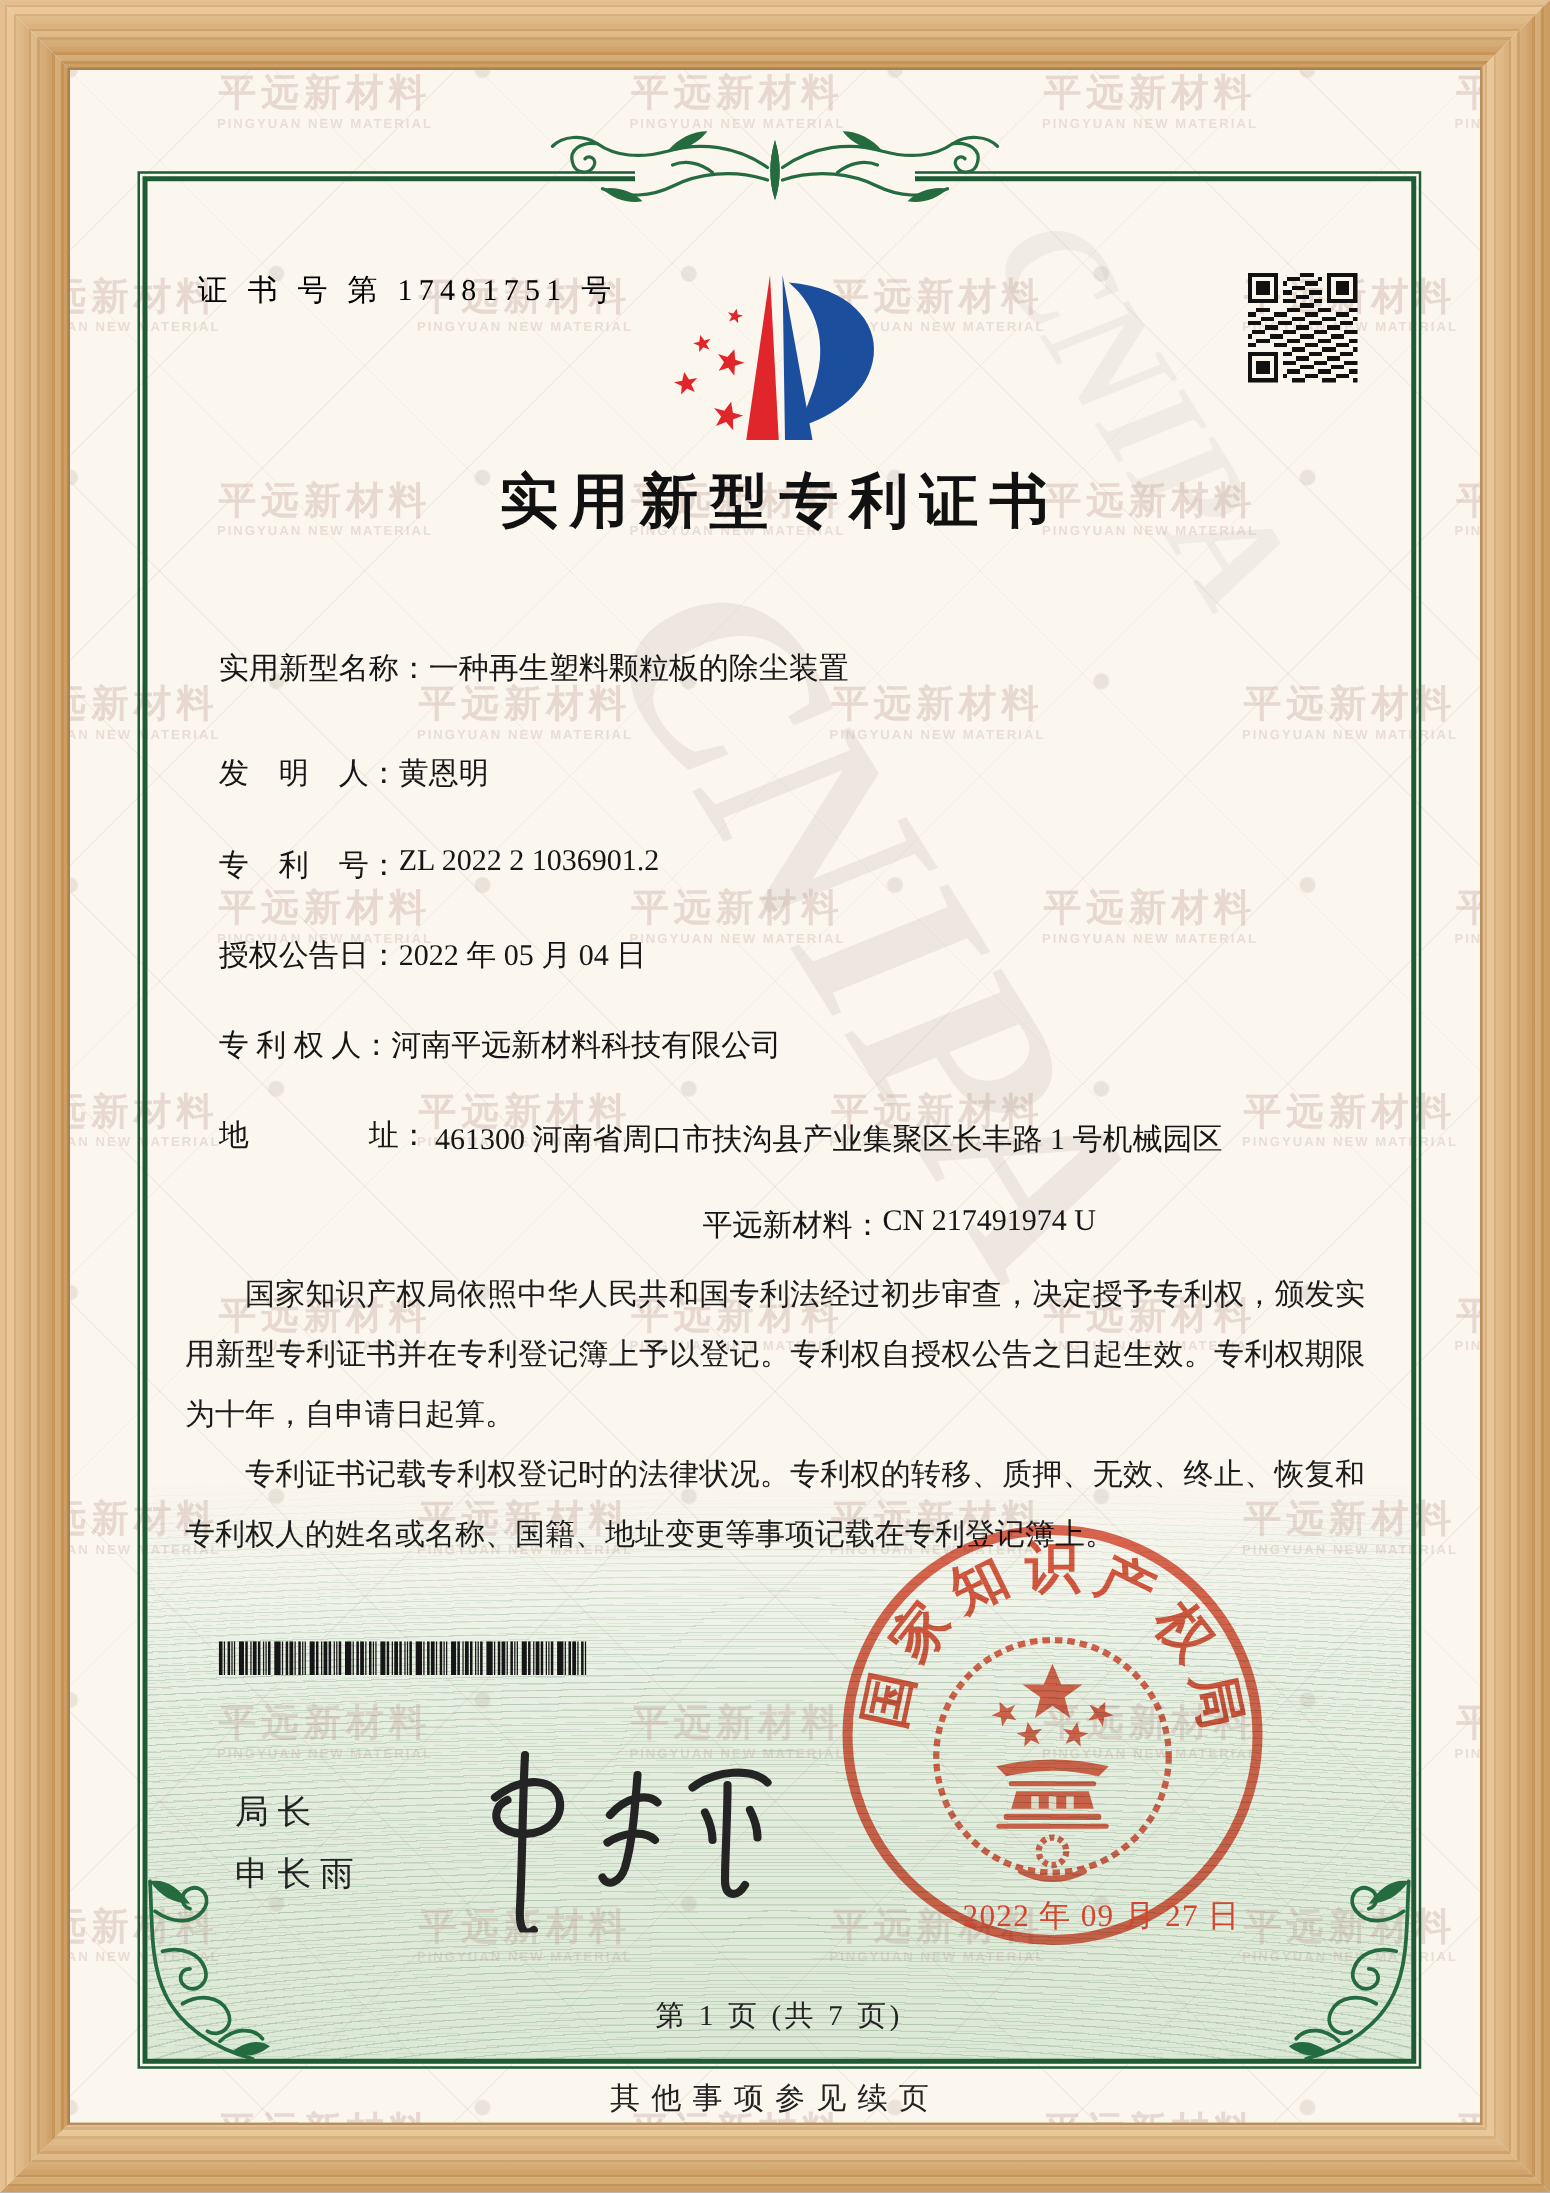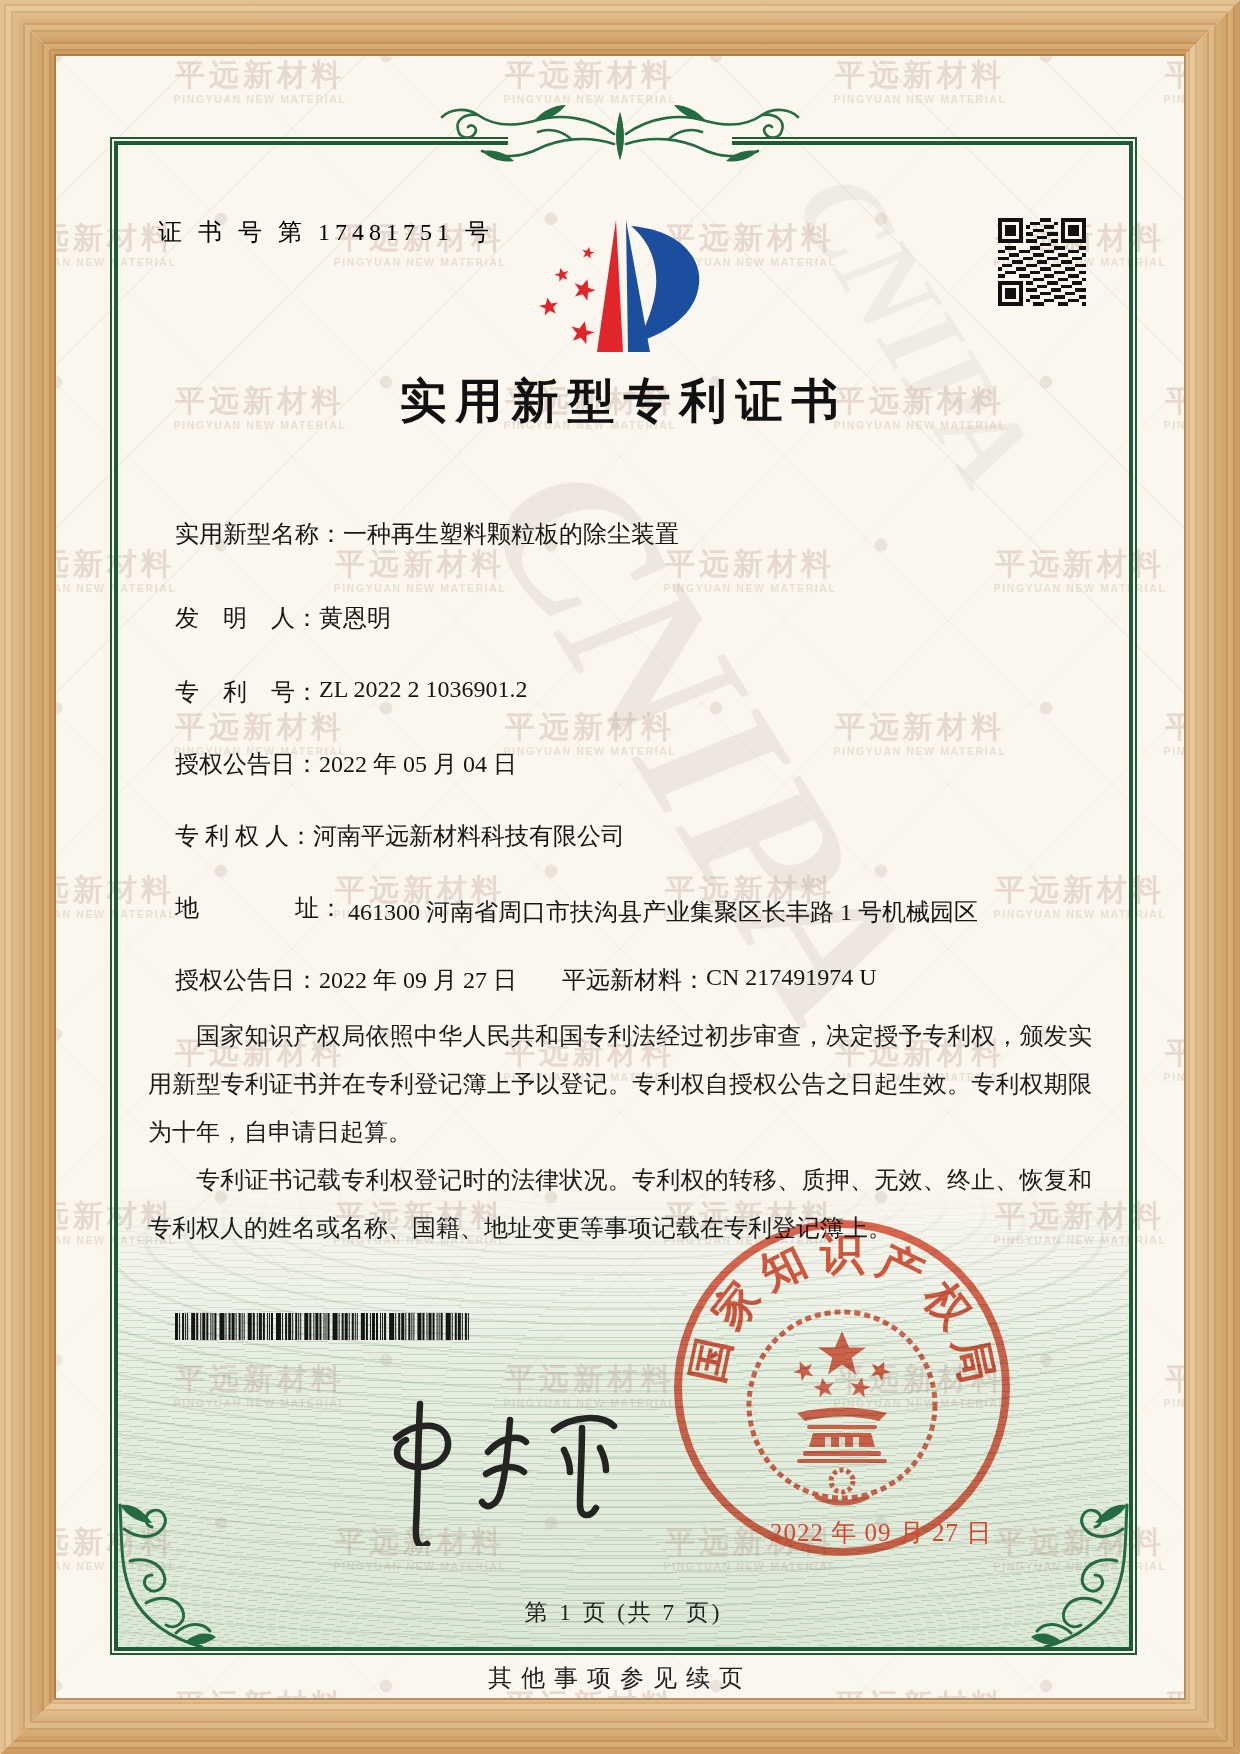--- a/index.html
+++ b/index.html
@@ -533,21 +533,20 @@
       </svg>
 
     <div class="abs title">实用新型专利证书</div>
 
     <div class="abs f-row" style="top:518px"><span>实用新型名称：</span><span class="f-val">一种再生塑料颗粒板的除尘装置</span></div>
     <div class="abs f-row" style="top:602px"><span>发　明　人：</span><span class="f-val">黄恩明</span></div>
     <div class="abs f-row" style="top:676px"><span>专　利　号：</span><span class="f-val">ZL 2022 2 1036901.2</span></div>
     <div class="abs f-row" style="top:748px"><span>授权公告日：</span><span class="f-val">2022 年 05 月 04 日</span></div>
     <div class="abs f-row" style="top:820px"><span>专 利 权 人：</span><span class="f-val">河南平远新材料科技有限公司</span></div>
     <div class="abs f-row" style="top:892px"><span>地　　　　址：</span><span class="f-val addr-val">461300 河南省周口市扶沟县产业集聚区长丰路 1 号机械园区</span></div>
-    <div class="abs f-row" style="top:964px"><span>授权公告日：</span><span class="f-val">2022 年 09 月 27 日</span></div>
     <div class="abs f-row" style="left:562px;top:964px"><span>平远新材料：</span><span class="f-val">CN 217491974 U</span></div>
 
     <div class="body-text">
       <p>国家知识产权局依照中华人民共和国专利法经过初步审查，决定授予专利权，颁发实用新型专利证书并在专利登记簿上予以登记。专利权自授权公告之日起生效。专利权期限为十年，自申请日起算。</p>
       <p>专利证书记载专利权登记时的法律状况。专利权的转移、质押、无效、终止、恢复和专利权人的姓名或名称、国籍、地址变更等事项记载在专利登记簿上。</p>
     </div>
 
     <svg id="barcode-svg" class="abs barcode-svg" width="303" height="27" viewBox="0 0 300 27" preserveAspectRatio="none">
         <rect x="0" y="0" width="3" height="27" fill="#151515"></rect>
         <rect x="4" y="0" width="1" height="27" fill="#151515"></rect>
@@ -628,20 +627,24 @@
         <rect x="263" y="0" width="2" height="27" fill="#151515"></rect>
         <rect x="268" y="0" width="5" height="27" fill="#151515"></rect>
         <rect x="274" y="0" width="1" height="27" fill="#151515"></rect>
         <rect x="277" y="0" width="2" height="27" fill="#151515"></rect>
         <rect x="280" y="0" width="3" height="27" fill="#151515"></rect>
         <rect x="284" y="0" width="1" height="27" fill="#151515"></rect>
         <rect x="287" y="0" width="2" height="27" fill="#151515"></rect>
         <rect x="290" y="0" width="1" height="27" fill="#151515"></rect>
       </svg>
 
+    <div class="abs signer">
+      <div>局长</div>
+      <div>申长雨</div>
+    </div>
 
     <svg class="abs sig-svg" width="280" height="160" viewBox="0 0 280 160">
       <g fill="none" stroke="#1a1a1a" stroke-width="6.5" stroke-linecap="round" opacity="0.95">
         <path d="M52,18 C50,55 50,100 48,140 C47,156 51,164 59,158"></path>
         <path d="M28,52 C50,34 78,36 80,56 C82,78 52,88 34,76 C26,70 28,58 38,54"></path>
         <path d="M120,66 C132,52 150,48 158,56"></path>
         <path d="M142,34 C140,60 138,88 132,108 C128,120 118,124 114,116"></path>
         <path d="M118,88 C130,80 148,78 156,86"></path>
         <path d="M186,44 C204,30 234,28 246,40"></path>
         <path d="M214,42 C214,70 212,100 212,118 C212,132 222,132 228,122"></path>

